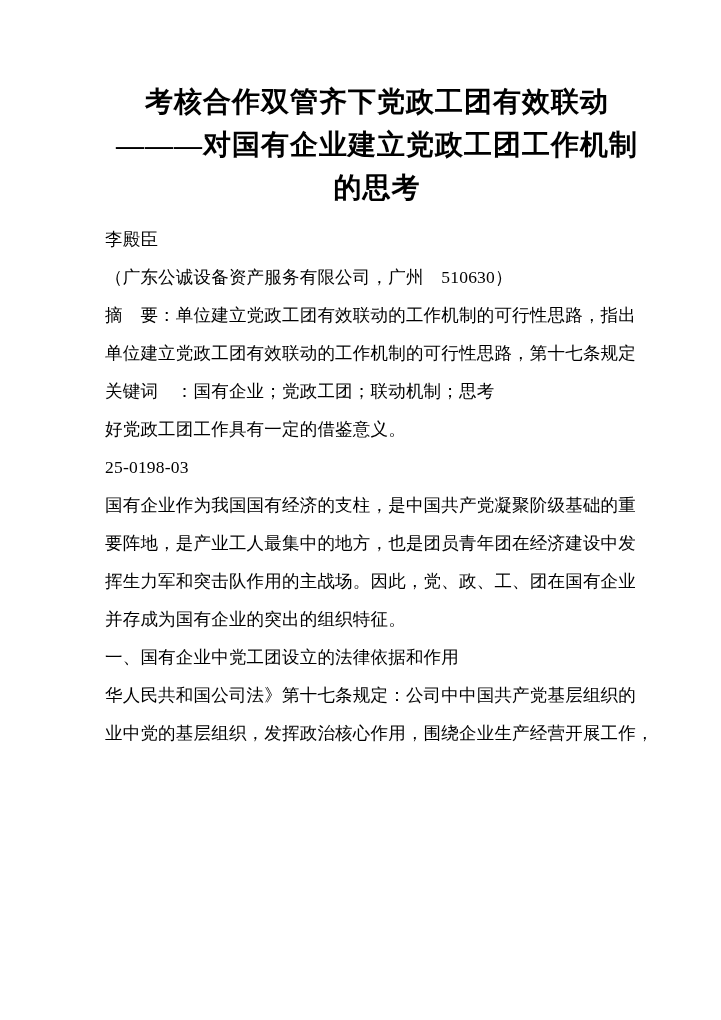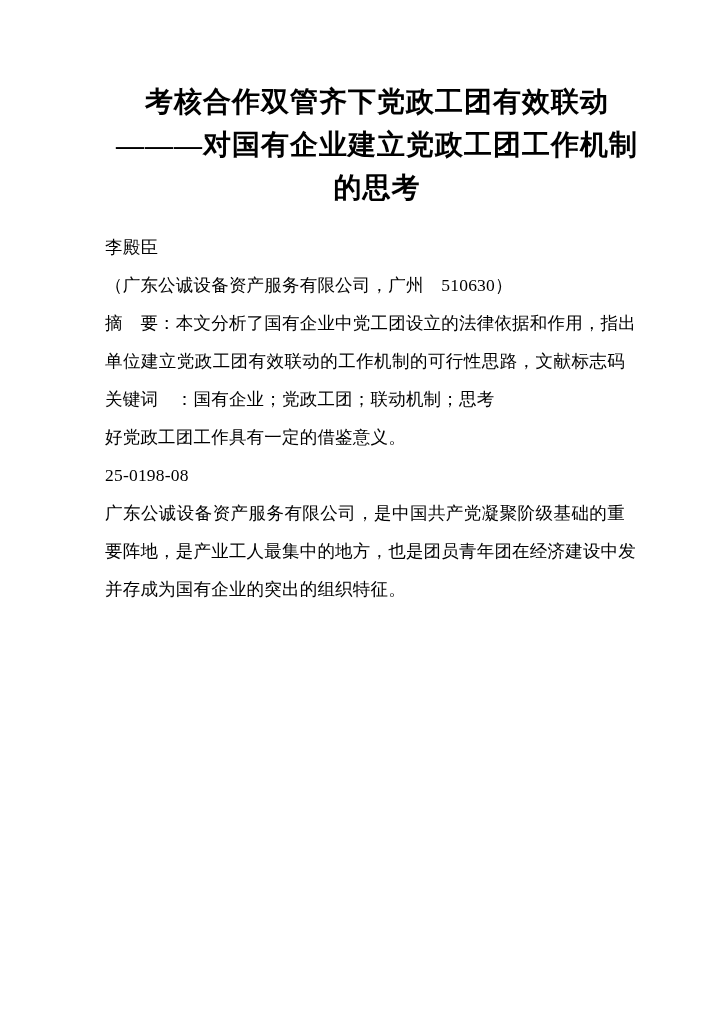--- a/index.html
+++ b/index.html
@@ -25,21 +25,21 @@
     margin: 0;
     text-align: center;
     font-size: 28px;
     font-weight: 700;
     line-height: 43px;
     letter-spacing: 1px;
   }
   .title-line { display: block; }
   .body-text {
     position: absolute;
-    top: 228px;
+    top: 220px;
     left: 105px;
     width: 520px;
   }
   .line {
     height: 38px;
     line-height: 38px;
     font-size: 17.5px;
     white-space: nowrap;
     letter-spacing: 0.2px;
   }
@@ -66,30 +66,34 @@
   <h1 class="title">
     <span class="title-line">考核合作双管齐下党政工团有效联动</span>
     <span class="title-line">———对国有企业建立党政工团工作机制</span>
     <span class="title-line">的思考</span>
   </h1>
 
   <div class="body-text">
     <div class="line">李殿臣</div>
     <div class="line">（广东公诚设备资产服务有限公司，广州　510630）</div>
 
-    <div class="line fill">摘　要：本文分析了国有企业中党工团设立的法律依据和作用，指出</div>
-    <div class="line fill">单位建立党政工团有效联动的工作机制的可行性思路，文献标志码</div>
+    <div class="line fill">摘　要：单位建立党政工团有效联动的工作机制的可行性思路，指出</div>
+    <div class="line fill">单位建立党政工团有效联动的工作机制的可行性思路，第十七条规定</div>
     <div class="line">关键词　：国有企业；党政工团；联动机制；思考</div>
 
     <div class="line">好党政工团工作具有一定的借鉴意义。</div>
 
-    <div class="line">25-0198-08</div>
+    <div class="line">25-0198-03</div>
 
-    <div class="line fill">广东公诚设备资产服务有限公司，是中国共产党凝聚阶级基础的重</div>
+    <div class="line fill">国有企业作为我国国有经济的支柱，是中国共产党凝聚阶级基础的重</div>
     <div class="line fill">要阵地，是产业工人最集中的地方，也是团员青年团在经济建设中发</div>
+    <div class="line fill">挥生力军和突击队作用的主战场。因此，党、政、工、团在国有企业</div>
     <div class="line">并存成为国有企业的突出的组织特征。</div>
 
+    <div class="line">一、国有企业中党工团设立的法律依据和作用</div>
 
+    <div class="line fill">华人民共和国公司法》第十七条规定：公司中中国共产党基层组织的</div>
+    <div class="line fill">业中党的基层组织，发挥政治核心作用，围绕企业生产经营开展工作，</div>
   </div>
 
   <div class="page-number">1</div>
 
 </div>
 
 </body></html>

